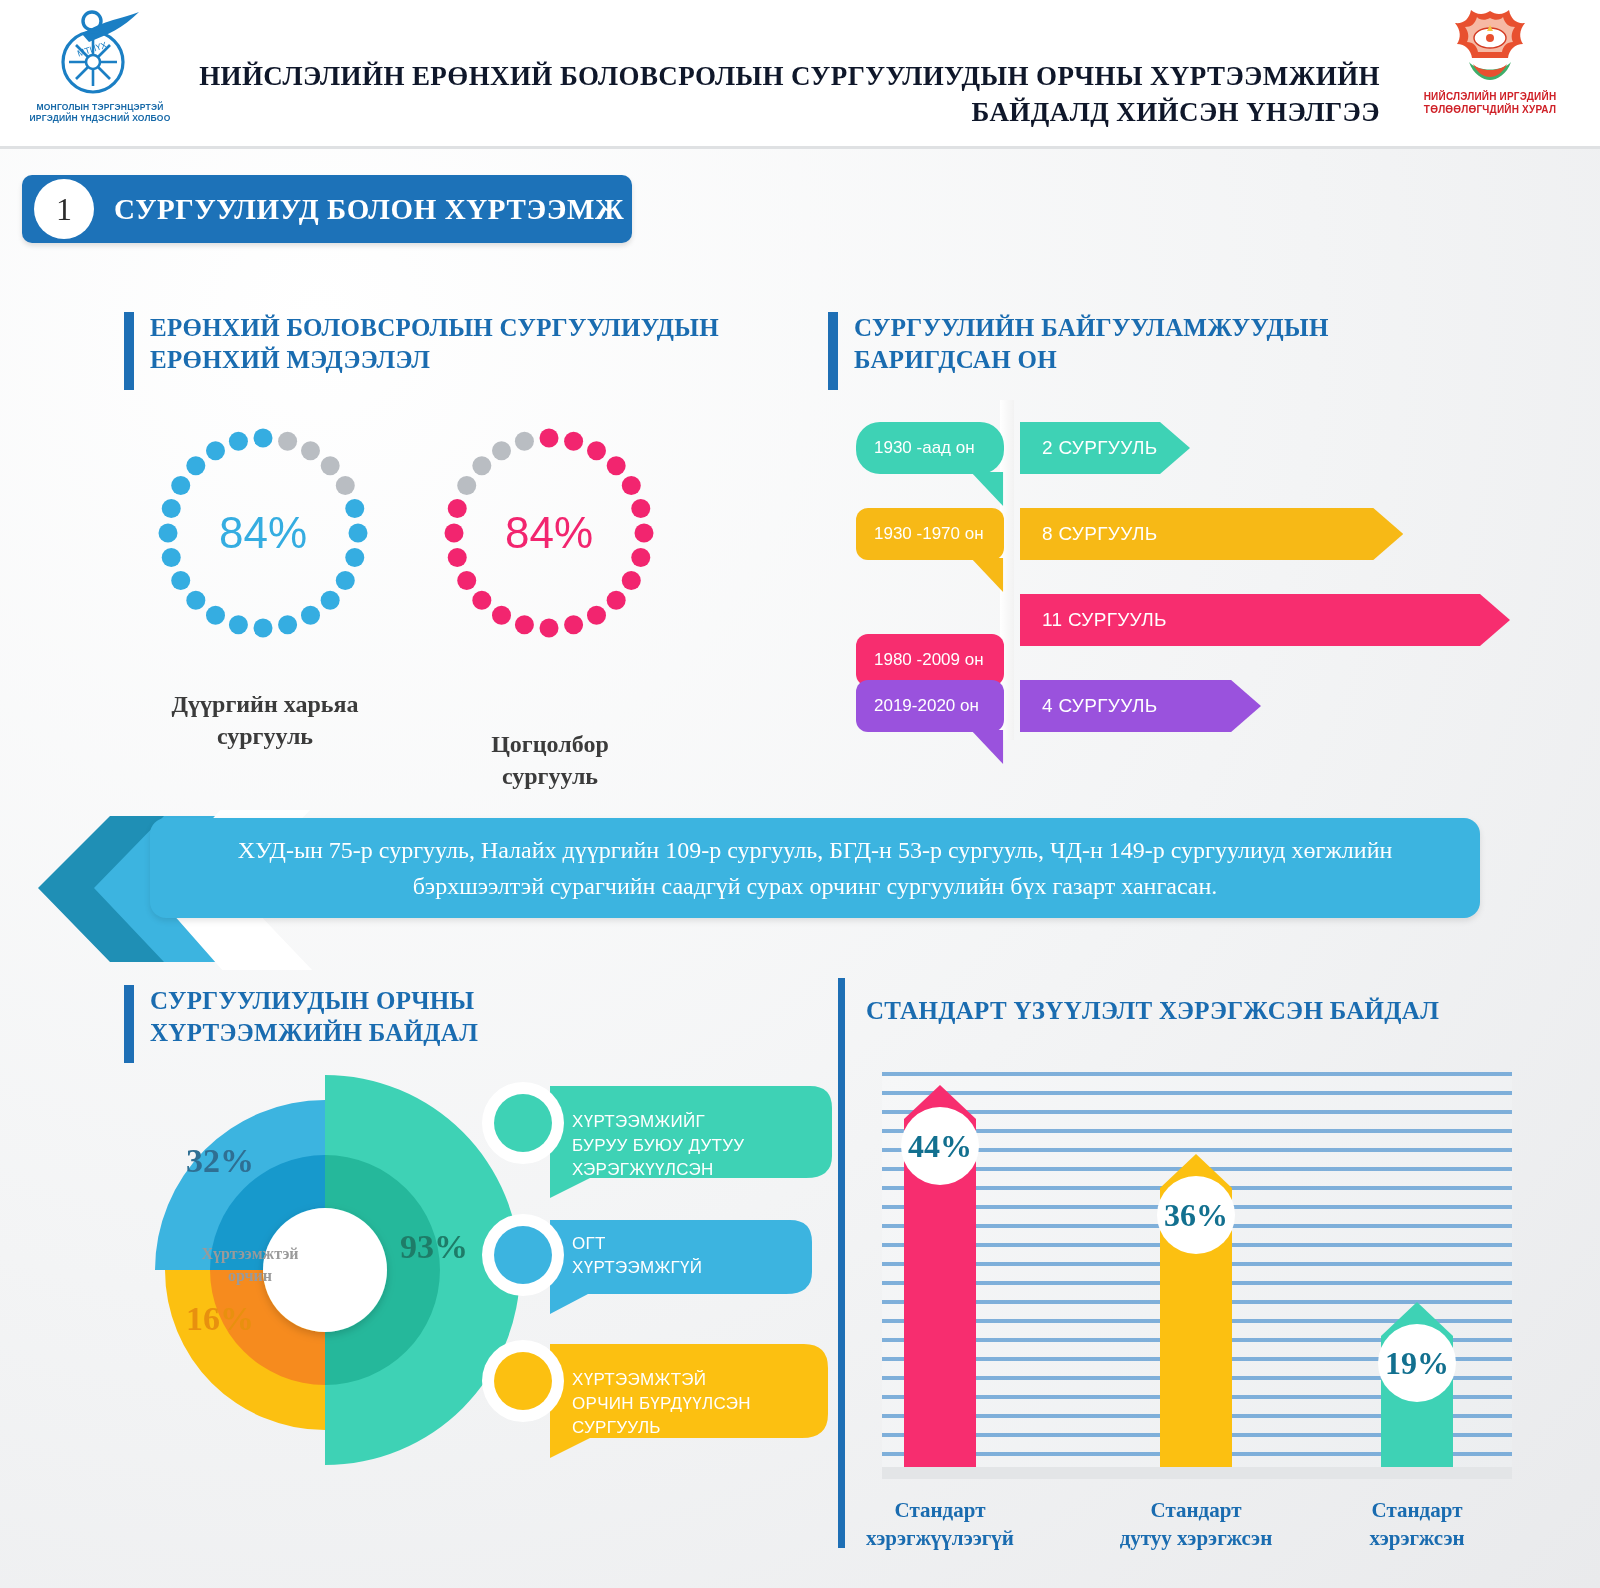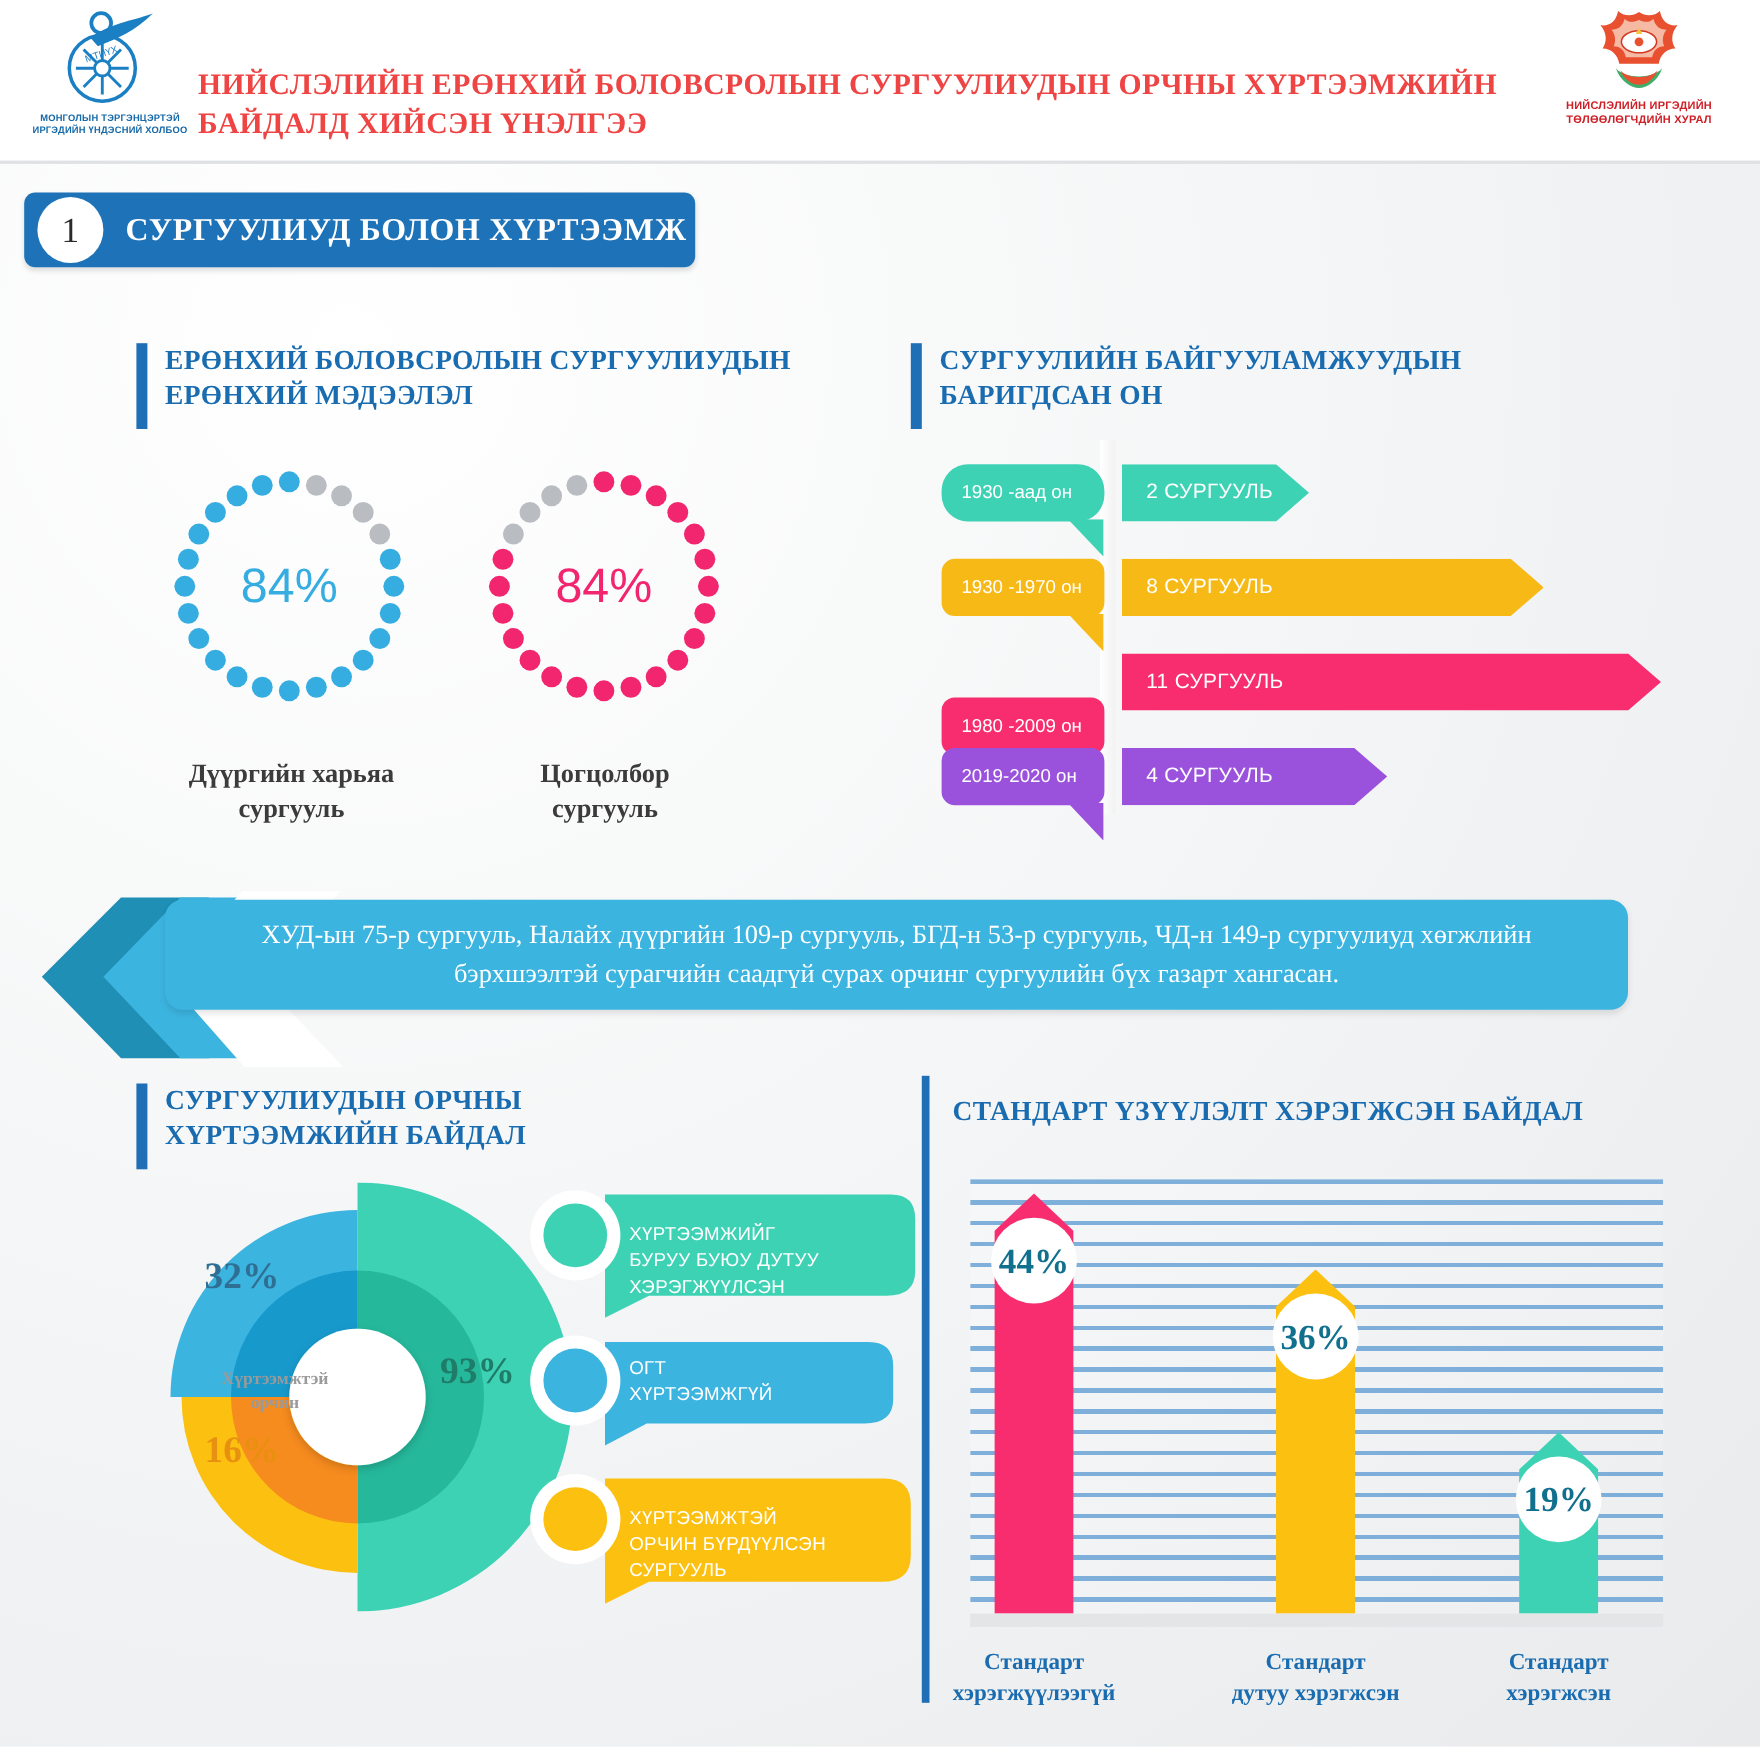--- a/index.html
+++ b/index.html
@@ -24,22 +24,22 @@
     position:absolute;left:20px;top:4px;width:160px;height:130px;
     text-align:center;
   }
   .logo-left svg{display:block;margin:0 auto;}
   .logo-left .logo-cap{
     font-size:8.5px;letter-spacing:.2px;color:#1769a8;font-weight:bold;
     line-height:11px;margin-top:3px;
   }
   .header-title{
     position:absolute;left:180px;top:40px;width:1200px;
-    text-align:left;
-    color:#ef4444;
+    text-align:right;
+    color:#0f172a;
     font-family:"Liberation Serif", serif;
     font-weight:bold;font-size:27px;line-height:36px;
     letter-spacing:.4px;
   }
   .logo-right{
     position:absolute;left:1400px;top:8px;width:180px;text-align:center;
   }
   .logo-right .emb{display:block;margin:0 auto;}
   .logo-right .cap{
     color:#cf2027;font-weight:bold;font-size:10px;line-height:13px;margin-top:4px;
@@ -297,21 +297,21 @@
           <circle cx="20" cy="115.00000000000001" r="9.5" fill="#f2256f"></circle>
           <circle cx="23.237046502538504" cy="90.41219071526056" r="9.5" fill="#f2256f"></circle>
           <circle cx="32.727586640478336" cy="67.5" r="9.5" fill="#b9bdc2"></circle>
           <circle cx="47.82485578727797" cy="47.824855787278" r="9.5" fill="#b9bdc2"></circle>
           <circle cx="67.49999999999996" cy="32.72758664047835" r="9.5" fill="#b9bdc2"></circle>
           <circle cx="90.41219071526054" cy="23.237046502538504" r="9.5" fill="#b9bdc2"></circle>
         </g>
     </svg>
     <div class="dot-pct" style="color:#f2256f;">84%</div>
   </div>
-  <div class="dot-label" style="left:410px;top:688px;width:280px;">
+  <div class="dot-label" style="left:410px;top:728px;width:280px;">
     <div>Цогцолбор</div>
     <div>сургууль</div>
   </div>
 
   <div class="sub-head" style="left:828px;top:312px;width:700px;height:78px;">
     <div class="sub-bar"></div>
     <div class="sub-text">
       <div>СУРГУУЛИЙН БАЙГУУЛАМЖУУДЫН</div>
       <div>БАРИГДСАН ОН</div>
     </div>

